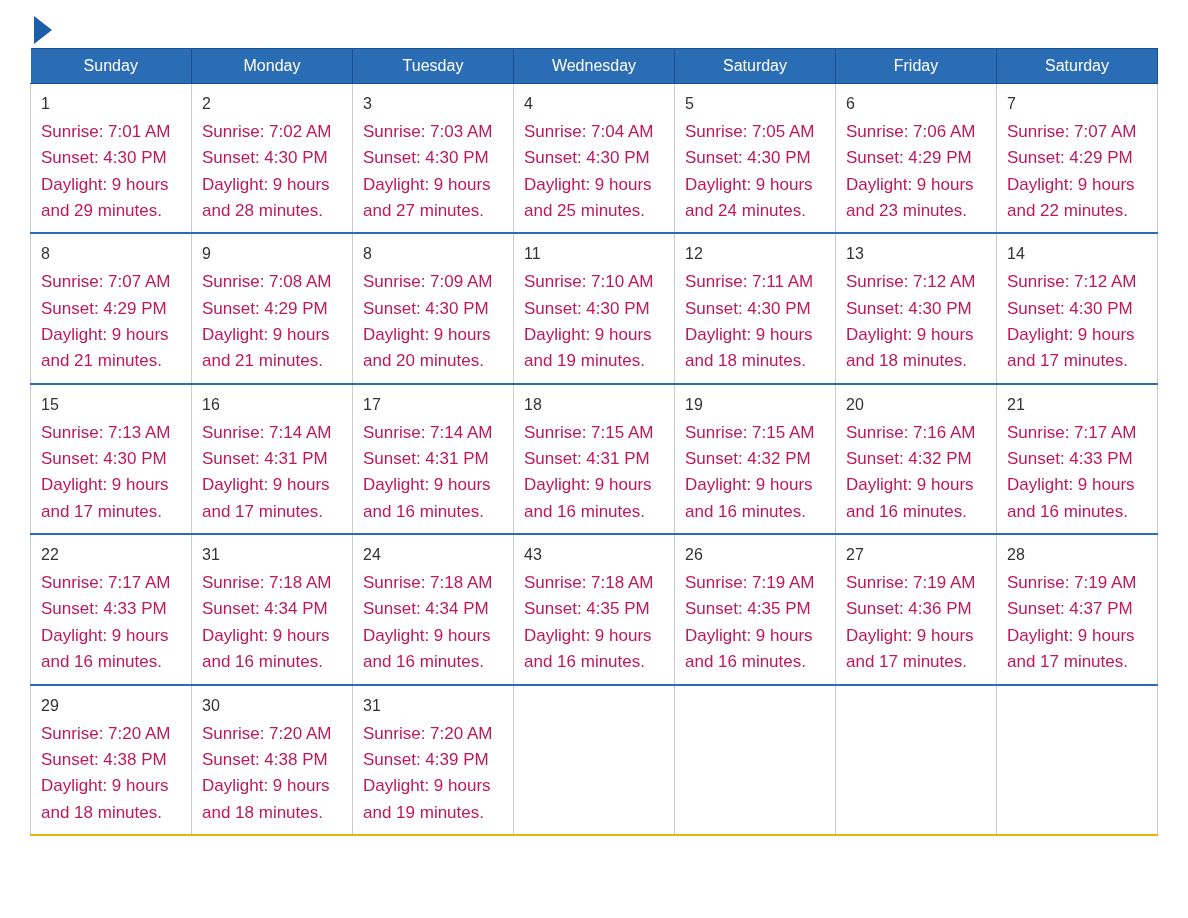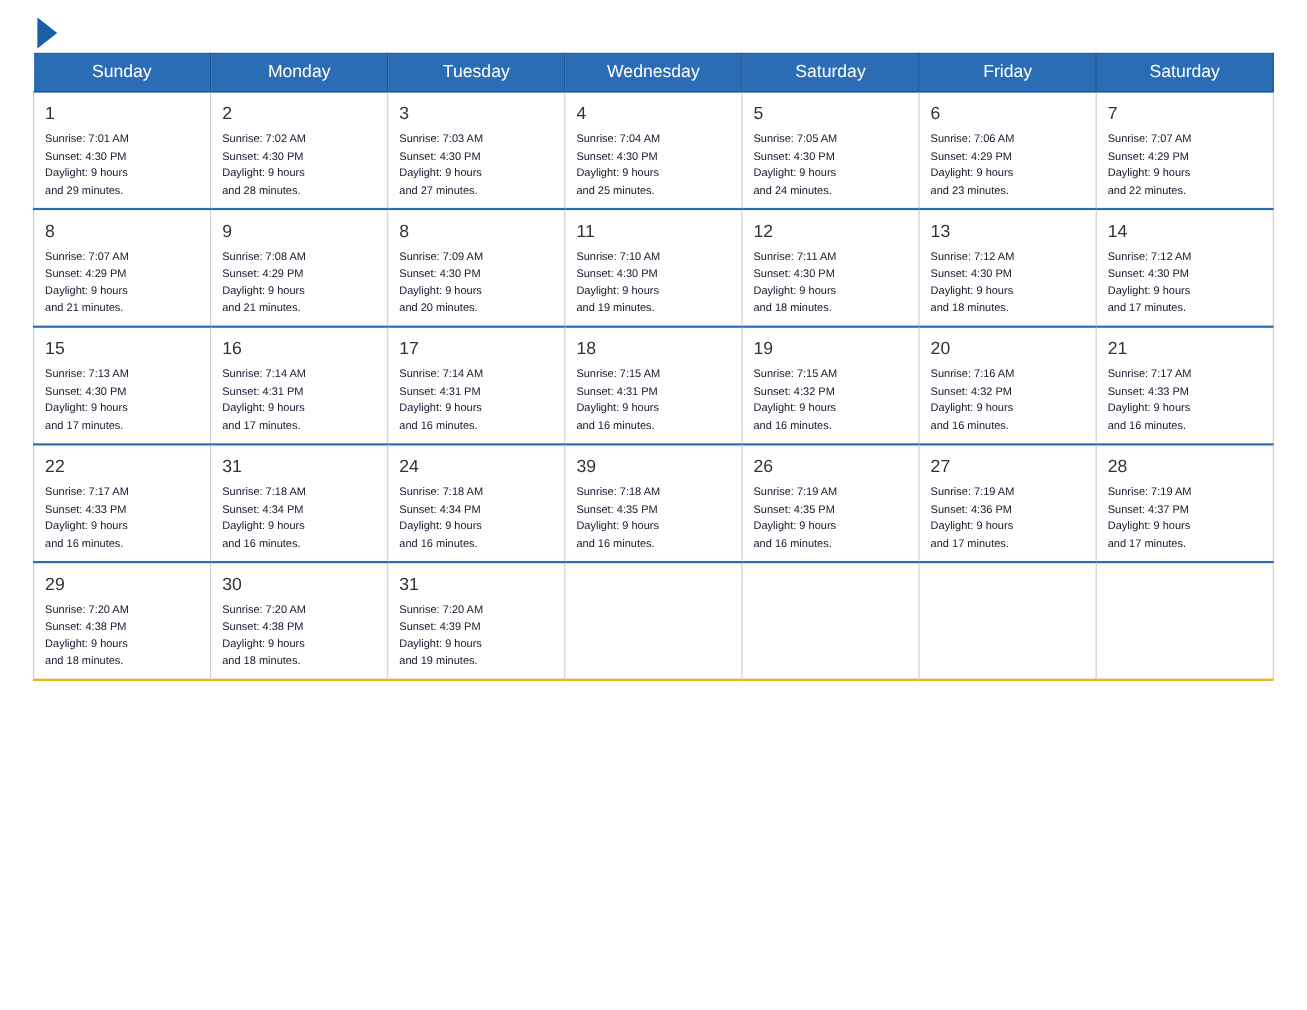--- a/index.html
+++ b/index.html
@@ -86,22 +86,22 @@
       color: #333;
       line-height: 1.5;
     }
     .day-number {
       font-size: 16px;
       color: #333;
       margin-bottom: 3px;
       display: block;
     }
     .day-info {
-      font-size: 10px;
-      color: #0f172a;
+      font-size: 17px;
+      color: #be185d;
       line-height: 1.55;
     }
     .calendar tr:last-child td {
       border-bottom: 2px solid #eab308;
     }
     .calendar thead tr th:first-child {
       border-left: none;
     }
     .empty-cell {
       background: #fff;
@@ -237,21 +237,21 @@
         </td>
         <td>
           <span class="day-number">31</span>
           <div class="day-info">Sunrise: 7:18 AM<br>Sunset: 4:34 PM<br>Daylight: 9 hours<br>and 16 minutes.</div>
         </td>
         <td>
           <span class="day-number">24</span>
           <div class="day-info">Sunrise: 7:18 AM<br>Sunset: 4:34 PM<br>Daylight: 9 hours<br>and 16 minutes.</div>
         </td>
         <td>
-          <span class="day-number">39</span>
+          <span class="day-number">43</span>
           <div class="day-info">Sunrise: 7:18 AM<br>Sunset: 4:35 PM<br>Daylight: 9 hours<br>and 16 minutes.</div>
         </td>
         <td>
           <span class="day-number">26</span>
           <div class="day-info">Sunrise: 7:19 AM<br>Sunset: 4:35 PM<br>Daylight: 9 hours<br>and 16 minutes.</div>
         </td>
         <td>
           <span class="day-number">27</span>
           <div class="day-info">Sunrise: 7:19 AM<br>Sunset: 4:36 PM<br>Daylight: 9 hours<br>and 17 minutes.</div>
         </td>

